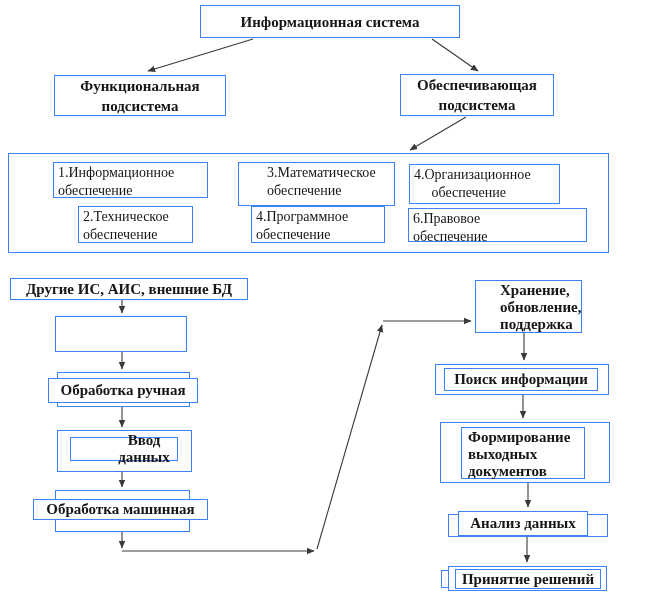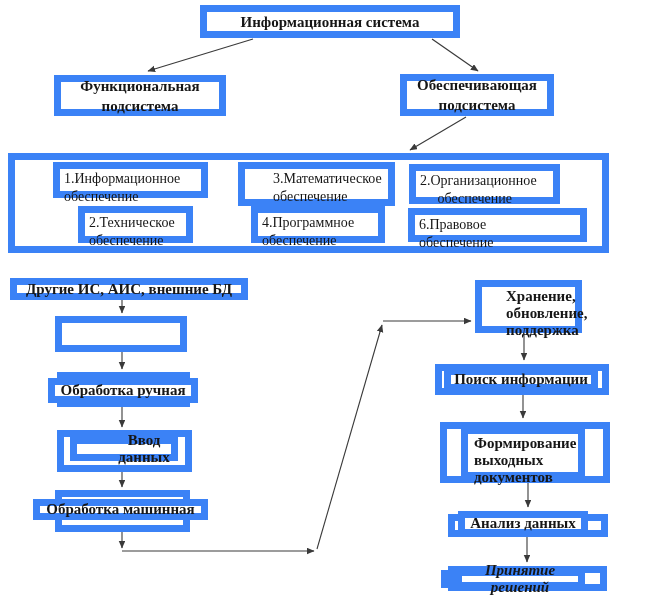--- a/index.html
+++ b/index.html
@@ -2,21 +2,21 @@
 <html><head>
 <meta charset="utf-8">
 <style>
   html,body{margin:0;padding:0;background:#ffffff;}
   .canvas{
     position:relative;width:663px;height:600px;background:#ffffff;overflow:hidden;
     font-family:"Liberation Serif","DejaVu Serif",serif;color:#161616;
   }
   .arrows{position:absolute;left:0;top:0;width:663px;height:600px;}
   .box{
-    position:absolute;box-sizing:border-box;border:7px solid #3b82f6;background:#ffffff;
+    position:absolute;box-sizing:border-box;border:1px solid #3b82f6;background:#ffffff;
   }
   .txt{display:flex;align-items:center;justify-content:center;text-align:center;}
   .ml{white-space:pre-wrap;}
   .hdr{font-size:15px;font-weight:bold;line-height:20px;}
   .flowtxt{font-size:15px;font-weight:bold;line-height:17px;}
   .supp{font-size:14px;font-weight:normal;line-height:18px;padding:1px 2px 0 4px;}
   .leftal{display:block;text-align:left;}
 </style>
 </head>
 <body>
@@ -59,21 +59,21 @@
   <div class="box" style="left:8px;top:153px;width:601px;height:100px;"></div>
 
   <div class="box supp ml" style="left:53px;top:162px;width:155px;height:36px;">1.Информационное
 обеспечение</div>
   <div class="box supp ml" style="left:78px;top:206px;width:115px;height:37px;">2.Техническое
 обеспечение</div>
   <div class="box supp ml" style="left:238px;top:162px;width:157px;height:44px;padding-left:28px;">3.Математическое
 обеспечение</div>
   <div class="box supp ml" style="left:251px;top:206px;width:134px;height:37px;">4.Программное
 обеспечение</div>
-  <div class="box supp ml" style="left:409px;top:164px;width:151px;height:40px;">2.Организационное
+  <div class="box supp ml" style="left:409px;top:164px;width:151px;height:40px;">4.Организационное
      обеспечение</div>
   <div class="box supp ml" style="left:408px;top:208px;width:179px;height:34px;">6.Правовое
 обеспечение</div>
 
   <div class="box txt flowtxt" style="left:10px;top:278px;width:238px;height:22px;">Другие ИС, АИС, внешние БД</div>
 
   <div class="box" style="left:55px;top:316px;width:132px;height:36px;"></div>
 
   <div class="box" style="left:57px;top:372px;width:133px;height:35px;"></div>
   <div class="box txt flowtxt" style="left:48px;top:378px;width:150px;height:25px;">Обработка ручная</div>
@@ -94,15 +94,15 @@
   <div class="box" style="left:440px;top:422px;width:170px;height:61px;"></div>
   <div class="box flowtxt ml leftal" style="left:461px;top:427px;width:124px;height:52px;padding:1px 0 16px 6px;">Формирование
 выходных
 документов</div>
 
   <div class="box" style="left:448px;top:514px;width:160px;height:23px;"></div>
   <div class="box txt flowtxt" style="left:458px;top:511px;width:130px;height:25px;">Анализ данных</div>
 
   <div class="box" style="left:441px;top:570px;width:10px;height:18px;"></div>
   <div class="box" style="left:448px;top:566px;width:159px;height:25px;"></div>
-  <div class="box txt flowtxt" style="left:455px;top:569px;width:130px;height:20px;font-style:italic;">Принятие решений</div>
+  <div class="box txt flowtxt" style="left:455px;top:569px;width:146px;height:20px;">Принятие решений</div>
 
 </div>
 
 </body></html>

